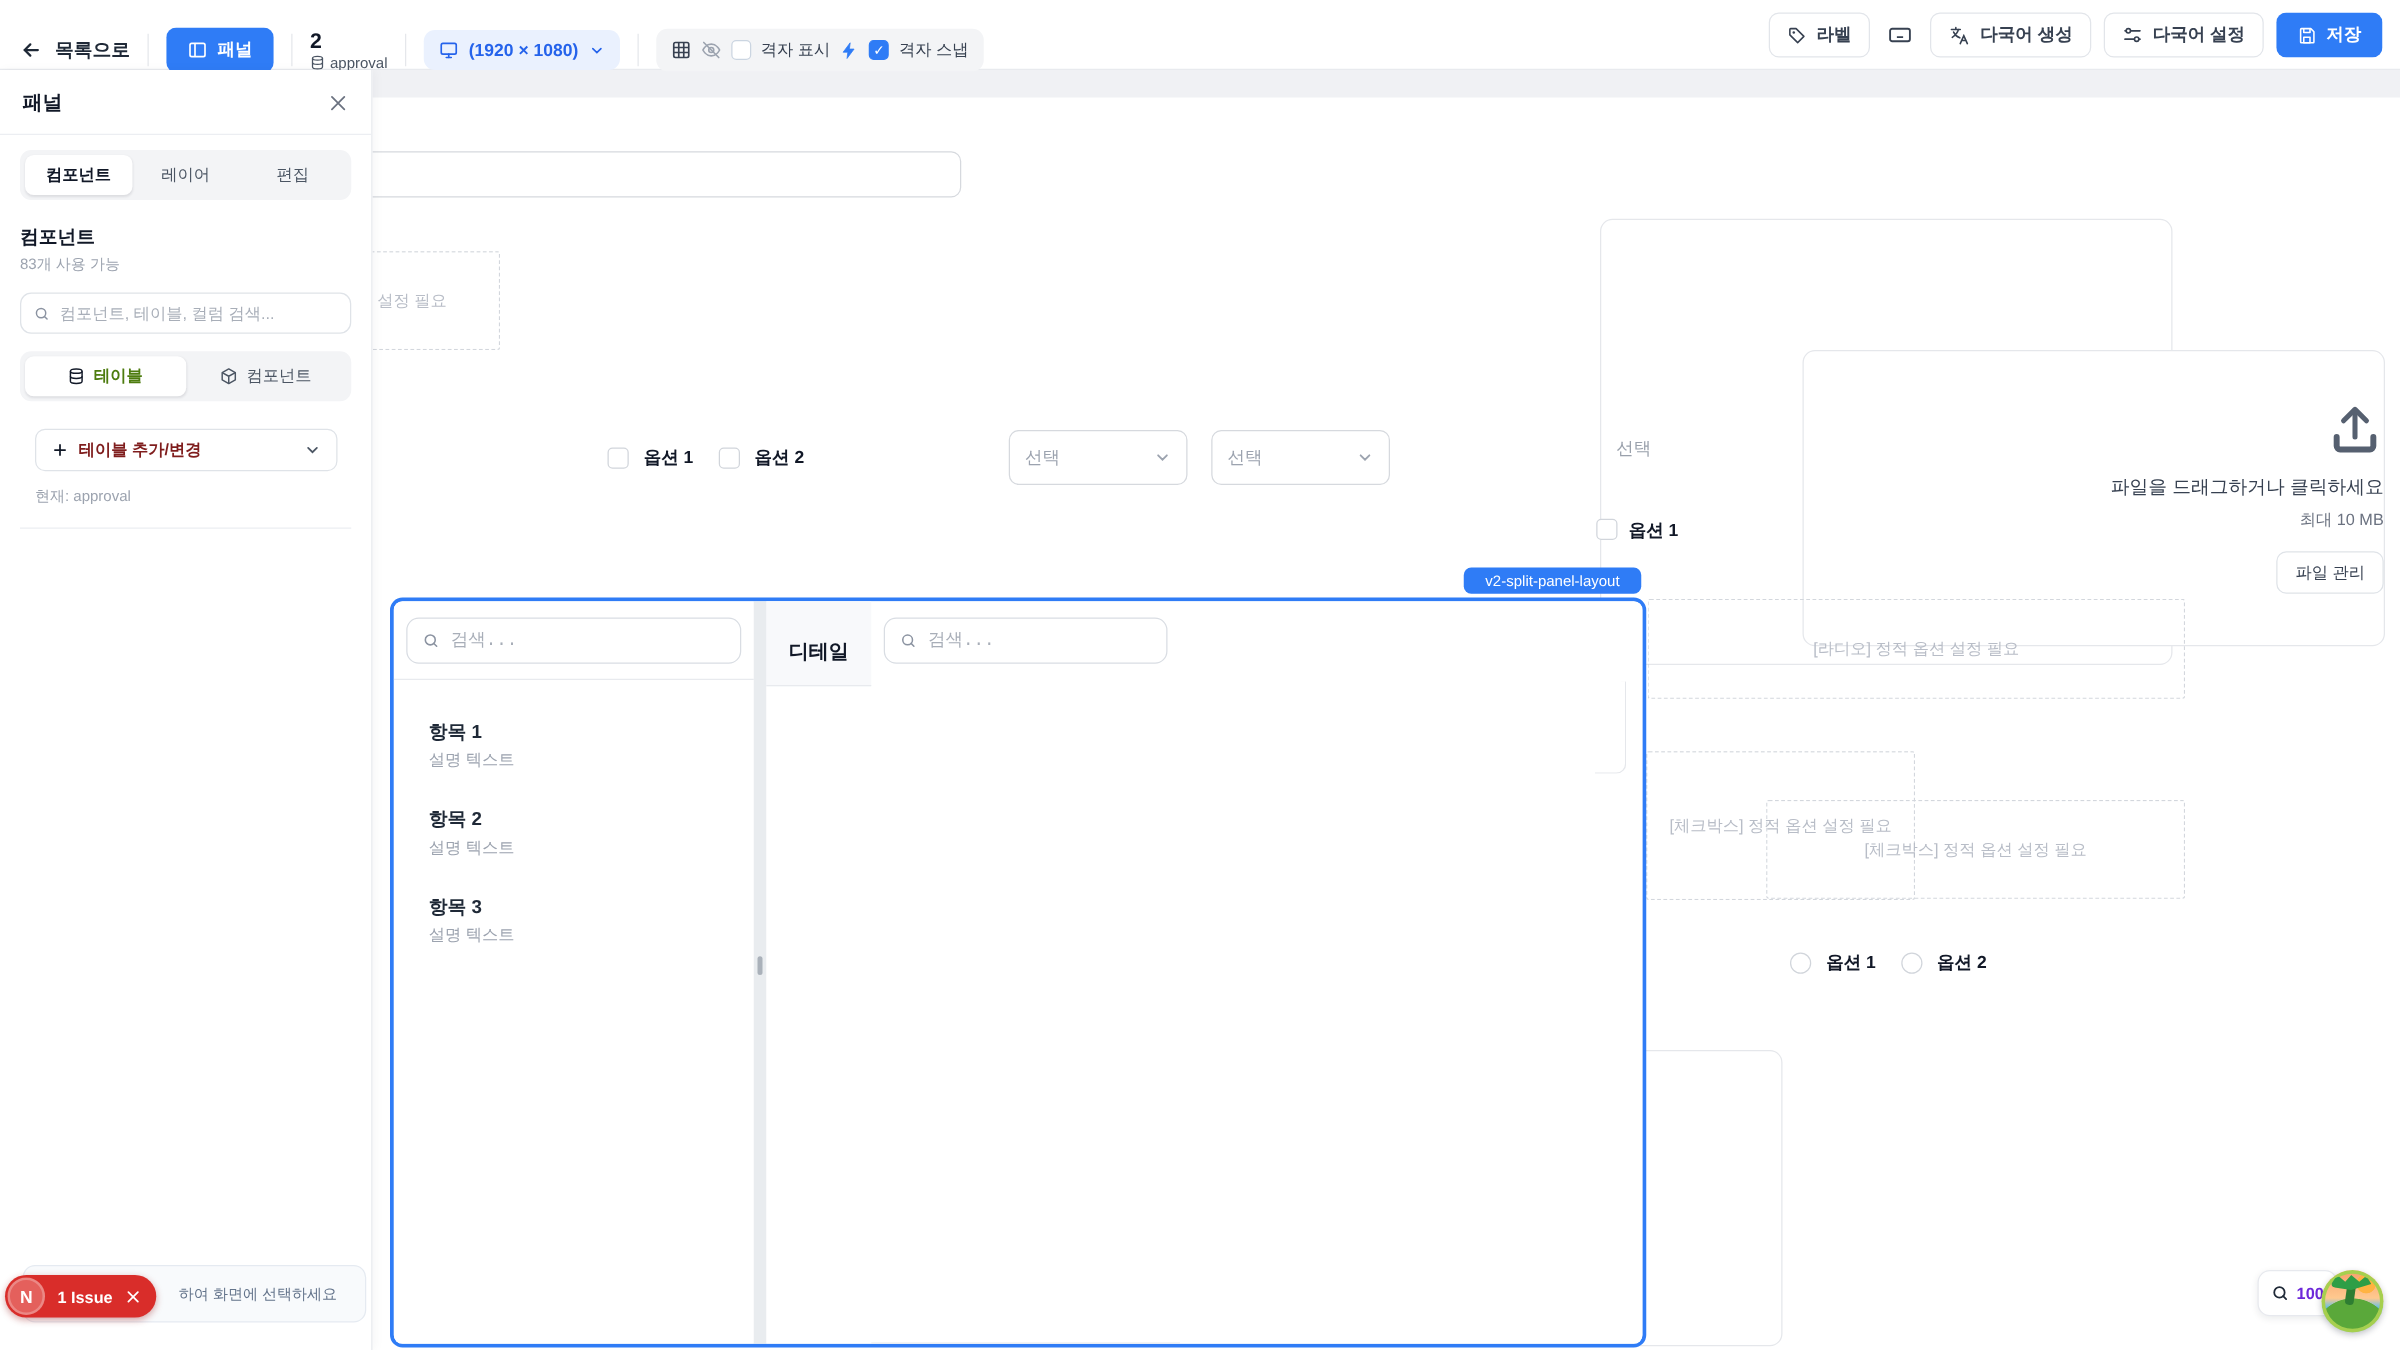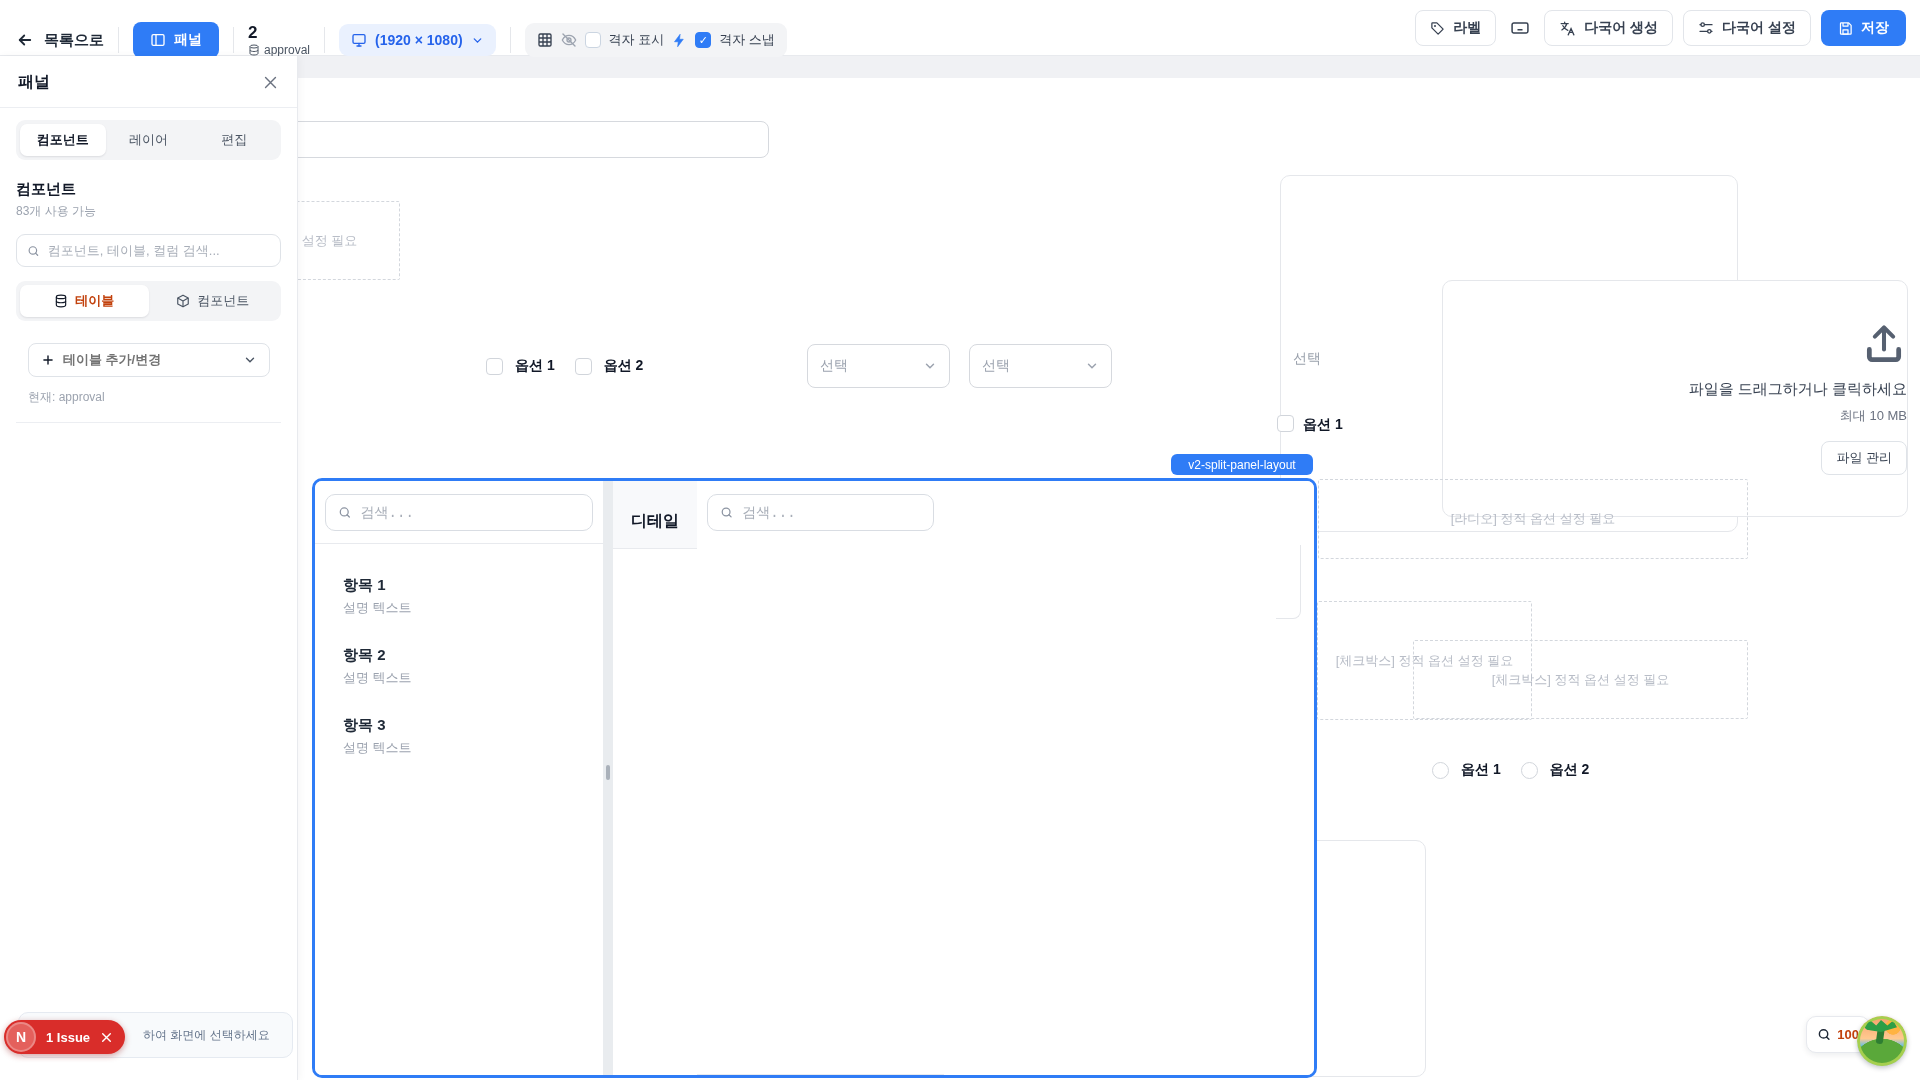--- a/index.html
+++ b/index.html
@@ -35,22 +35,22 @@
   .sp-tab { flex:1; text-align:center; font-size:13px; color:#4b5563; padding:7px 0; border-radius:7px; cursor:pointer; }
   .sp-tab.active { background:#fff; color:#111827; font-weight:700; box-shadow:0 1px 2px rgba(15,23,42,.10); }
   .sp-section { padding:20px 16px 0 16px; }
   .sp-sec-title { font-size:15px; font-weight:700; color:#111827; }
   .sp-sec-sub { font-size:12px; color:#9ca3af; margin-top:4px; }
   .sp-search { margin:14px 16px 0 16px; height:33px; border:1px solid #dfe3e8; border-radius:9px; display:flex; align-items:center; gap:8px; padding:0 10px; color:#9ca3af; }
   .sp-search input { border:none; outline:none; width:100%; font-size:13px; color:#374151; font-family:inherit; background:transparent; }
   .sp-search input::placeholder { color:#a8aeb8; }
   .sp-seg { margin:14px 16px 0 16px; background:#f3f4f6; border-radius:9px; padding:4px; display:flex; }
   .sp-seg-btn { flex:1; display:flex; align-items:center; justify-content:center; gap:7px; font-size:13px; color:#4b5563; padding:7px 0; border-radius:7px; cursor:pointer; }
-  .sp-seg-btn.active { background:#fff; color:#c2410c; font-weight:700; box-shadow:0 1px 2px rgba(15,23,42,.10); }
-  .sp-addtable { margin:22px 26px 0 28px; height:28px; border:1px solid #dfe3e8; border-radius:8px; display:flex; align-items:center; gap:8px; padding:16px 12px; font-size:13px; color:#737373; font-weight:600; cursor:pointer; width:242px; justify-content:flex-start; }
+  .sp-seg-btn.active { background:#fff; color:#4d7c0f; font-weight:700; box-shadow:0 1px 2px rgba(15,23,42,.10); }
+  .sp-addtable { margin:22px 26px 0 28px; height:28px; border:1px solid #dfe3e8; border-radius:8px; display:flex; align-items:center; gap:8px; padding:16px 12px; font-size:13px; color:#7f1d1d; font-weight:600; cursor:pointer; width:242px; justify-content:flex-start; }
   .sp-addtable .grow { flex:1; }
   .sp-current { margin:12px 0 0 28px; font-size:12px; color:#9ca3af; }
   .sp-div { margin:16px 16px 0 16px; border-top:1px solid #eceef2; }
   .sp-hint { position:absolute; left:18px; bottom:22px; width:275px; height:46px; background:#f8fafc; border:1px solid #e5eaf1; border-radius:10px; display:flex; align-items:center; }
   .sp-hint-text { font-size:12px; color:#64748b; padding-left:124px; white-space:nowrap; }
   .issue-badge { position:absolute; left:4px; bottom:26px; height:34px; background:#d92d2a; border-radius:999px; display:flex; align-items:center; gap:10px; padding:0 12px 0 2px; box-shadow:0 2px 6px rgba(153,27,27,.4); cursor:pointer; z-index:5; }
   .issue-logo { width:30px; height:30px; border-radius:50%; background:#e4605c; display:flex; align-items:center; justify-content:center; color:#fff; font-weight:700; font-size:14px; box-shadow:inset 0 0 0 2px rgba(255,255,255,.25); }
   .issue-label { color:#fff; font-size:13px; font-weight:700; }
   .issue-close { color:#fff; font-size:13px; cursor:pointer; display:flex; }
 
@@ -91,21 +91,21 @@
   .m-item-desc { font-size:13px; color:#9ca3af; margin-top:4px; }
   .d-empty { flex:1; display:flex; flex-direction:column; align-items:center; justify-content:center; gap:10px; margin-top:-40px; }
   .d-empty-title { font-size:15px; color:#6b7280; }
   .d-empty-desc { font-size:13px; color:#9ca3af; }
 
   .frag { position:absolute; left:1276px; top:545px; width:25px; height:74px; background:#fff; border-right:1px solid #e5e7eb; border-bottom:1px solid #e5e7eb; border-bottom-right-radius:8px; z-index:21; }
   .bottom-card { position:absolute; left:1292px; top:840px; width:134px; height:237px; z-index:8; }
 
   
   .zoom-pill { position:absolute; left:1806px; top:1016px; height:37px; width:64px; background:#fff; border:1px solid #e7e9ee; border-radius:10px; box-shadow:0 2px 6px rgba(15,23,42,.08); display:flex; align-items:center; gap:6px; padding:0 10px; z-index:45; }
-  .zoom-text { font-size:13px; font-weight:600; color:#c2410c; }
+  .zoom-text { font-size:13px; font-weight:600; color:#6d28d9; }
   .island { position:absolute; left:1857px; top:1016px; width:50px; height:50px; border-radius:50%; z-index:46;
     background:
       radial-gradient(circle at 72% 22%, #ffb341 0 14%, transparent 15%),
       radial-gradient(circle at 50% 108%, #5aa83a 0 52%, transparent 53%),
       linear-gradient(180deg, #f7a06b 0%, #ffc98f 45%, #7cc1d8 58%, #49a7c9 66%, #8cc153 72%, #5aa83a 100%);
     box-shadow:inset 0 0 0 3px #a6cf4f, 0 2px 5px rgba(15,23,42,.25); overflow:hidden; }
   .island::before { content:""; position:absolute; left:20px; top:8px; width:7px; height:20px; background:#2e7d32; border-radius:3px; transform:rotate(8deg); }
   .island::after { content:""; position:absolute; left:8px; top:4px; width:32px; height:12px; background:#2e9e46; border-radius:50% 50% 40% 40%; clip-path:polygon(0 60%,15% 0,35% 45%,50% 0,70% 45%,88% 5%,100% 60%,50% 100%,0 80%); }
 
   svg.ic { display:block; }

